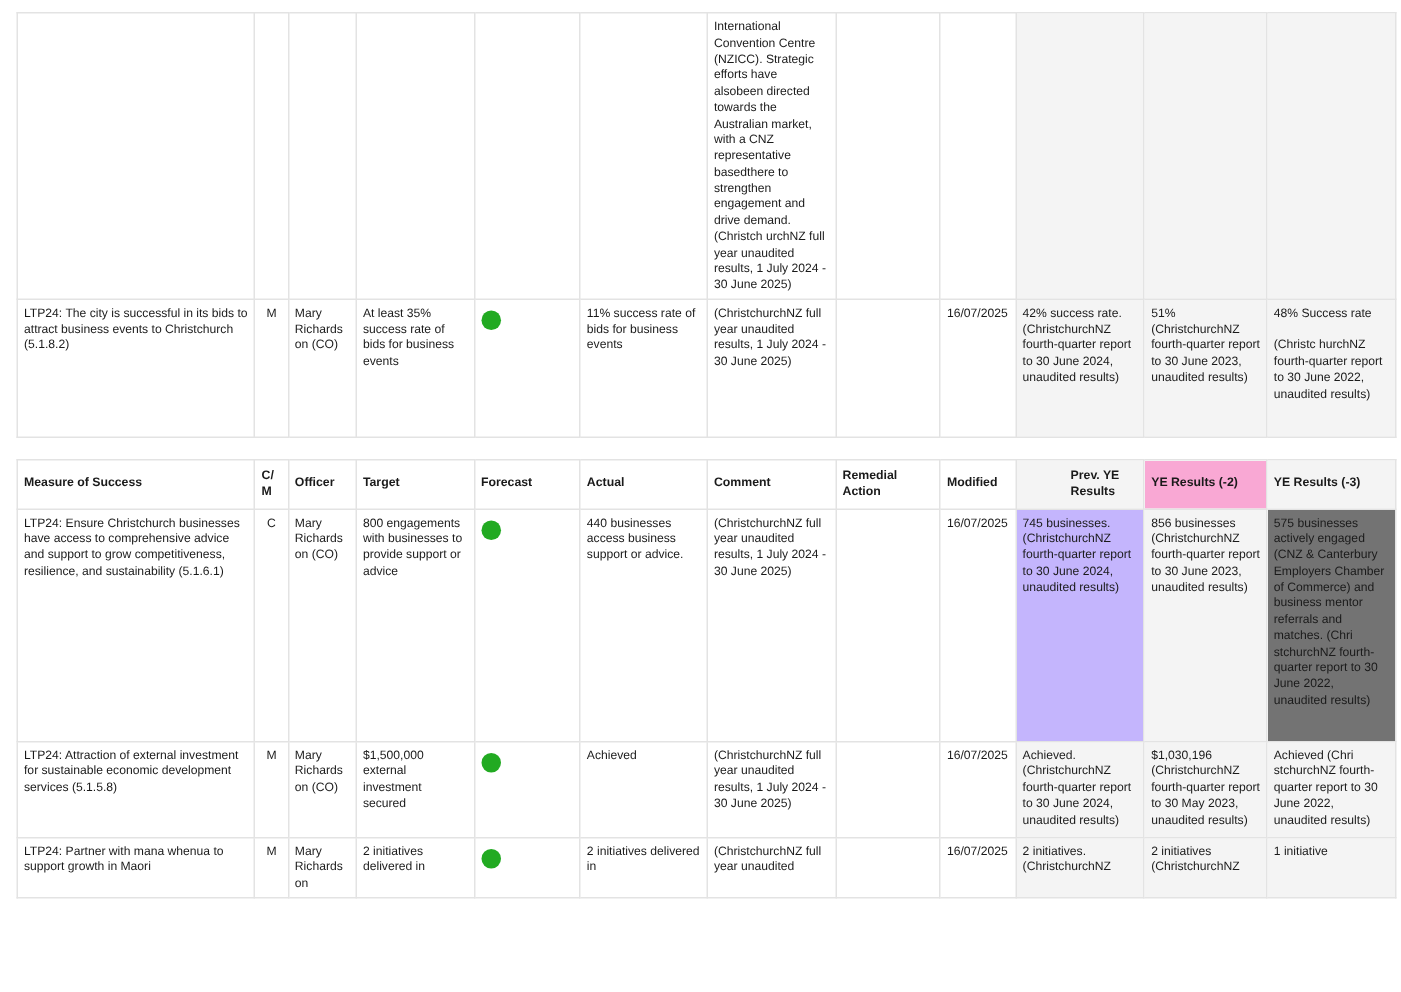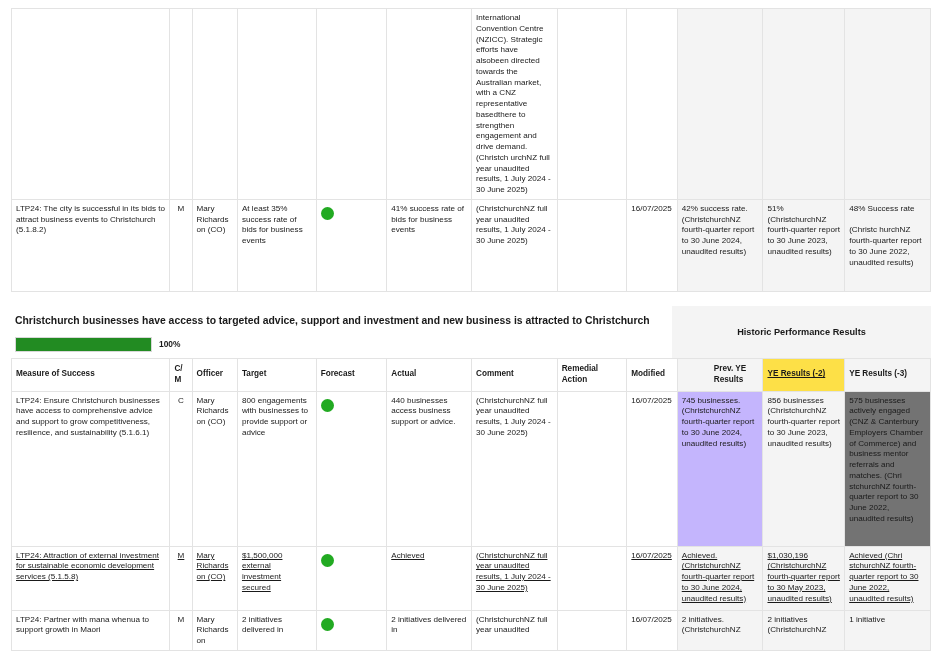--- a/index.html
+++ b/index.html
@@ -171,47 +171,35 @@
         <td class="hp" style="background: rgb(244, 244, 244);"></td>
       </tr>
       <tr style="height:92px;">
         <td>LTP24: The city is successful in its bids to attract business events to Christchurch (5.1.8.2)</td>
         <td class="c-center">M</td>
         <td>Mary Richardson (CO)</td>
         <td>At least 35% success rate of bids for business events</td>
         <td class="dot-cell">
           <span class="dot" style="background: rgb(34, 170, 34);"></span>
         </td>
-        <td>41% success rate of bids for business events</td>
+        <td>11% success rate of bids for business events</td>
         <td>(ChristchurchNZ full year unaudited results, 1 July 2024 - 30 June 2025)</td>
         <td></td>
         <td>16/07/2025</td>
         <td class="hp" style="background: rgb(244, 244, 244);">42% success rate. (ChristchurchNZ fourth-quarter report to 30 June 2024, unaudited results)</td>
         <td class="hp" style="background: rgb(244, 244, 244);">51% (ChristchurchNZ fourth-quarter report to 30 June 2023, unaudited results)</td>
         <td class="hp" style="white-space: pre-line; background: rgb(244, 244, 244);">48% Success rate
 
 (Christc hurchNZ fourth-quarter report to 30 June 2022, unaudited results)</td>
       </tr>
     </tbody>
   </table>
 
   <div class="spacer-14"></div>
 
-  <div class="section-head">
-    <div class="section-head-left">
-      <div class="section-title">Christchurch businesses have access to targeted advice, support and investment and new business is attracted to Christchurch</div>
-      <div class="progress-row">
-        <div class="progress-track">
-          <div class="progress-fill" style="width: 100%; background: rgb(34, 139, 34);"></div>
-        </div>
-        <div class="progress-label">100%</div>
-      </div>
-    </div>
-    <div class="section-head-right hp-head" style="background: rgb(244, 244, 244);">Historic Performance Results</div>
-  </div>
 
   <table class="grid">
     <colgroup>
       <col class="c-measure">
         <col class="c-cm">
         <col class="c-officer">
         <col class="c-target">
       <col class="c-forecast">
         <col class="c-actual">
         <col class="c-comment">
@@ -226,21 +214,21 @@
         <th>Measure of Success</th>
         <th>C/M</th>
         <th>Officer</th>
         <th>Target</th>
         <th>Forecast</th>
         <th>Actual</th>
         <th>Comment</th>
         <th>Remedial Action</th>
         <th>Modified</th>
         <th class="hp-head" style="background: rgb(244, 244, 244); padding-left: 36px;">Prev. YE Results</th>
-        <th class="hp-head" style="background: #fde047; text-decoration: underline;">YE Results (-2)</th>
+        <th class="hp-head" style="background: #f9a8d4;">YE Results (-2)</th>
         <th class="hp-head" style="background: rgb(244, 244, 244);">YE Results (-3)</th>
       </tr>
     </thead>
     <tbody>
 
       <tr style="height:155px;">
         <td>LTP24: Ensure Christchurch businesses have access to comprehensive advice and support to grow competitiveness, resilience, and sustainability  (5.1.6.1)</td>
         <td class="c-center">C</td>
         <td>Mary Richardson (CO)</td>
         <td>800 engagements with businesses to provide support or advice</td>
@@ -249,21 +237,21 @@
         </td>
         <td>440 businesses access business support or advice.</td>
         <td>(ChristchurchNZ full year unaudited results, 1 July 2024 - 30 June 2025)</td>
         <td></td>
         <td>16/07/2025</td>
         <td class="hp" style="background: #c4b5fd;">745 businesses. (ChristchurchNZ fourth-quarter report to 30 June 2024, unaudited results)</td>
         <td class="hp" style="background: rgb(244, 244, 244);">856 businesses (ChristchurchNZ fourth-quarter report to 30 June 2023, unaudited results)</td>
         <td class="hp" style="background: #737373;">575 businesses actively engaged (CNZ &amp; Canterbury Employers Chamber of Commerce) and business mentor referrals and matches. (Chri stchurchNZ fourth-quarter report to 30 June 2022, unaudited results)</td>
       </tr>
 
-      <tr style="height:64px;text-decoration:underline;">
+      <tr style="height:64px;">
         <td>LTP24: Attraction of external investment for sustainable economic development services (5.1.5.8)</td>
         <td class="c-center">M</td>
         <td>Mary Richardson (CO)</td>
         <td>$1,500,000 external investment secured</td>
         <td class="dot-cell">
           <span class="dot" style="background: rgb(34, 170, 34);"></span>
         </td>
         <td>Achieved</td>
         <td>(ChristchurchNZ full year unaudited results, 1 July 2024 - 30 June 2025)</td>
         <td></td>

